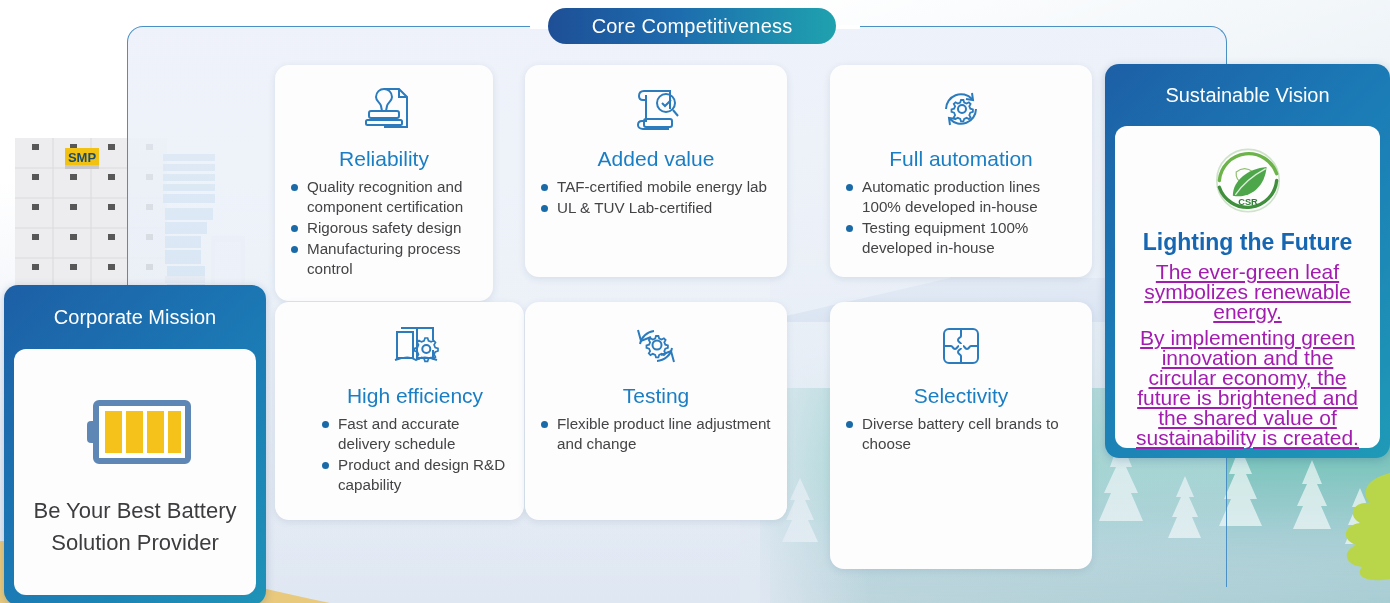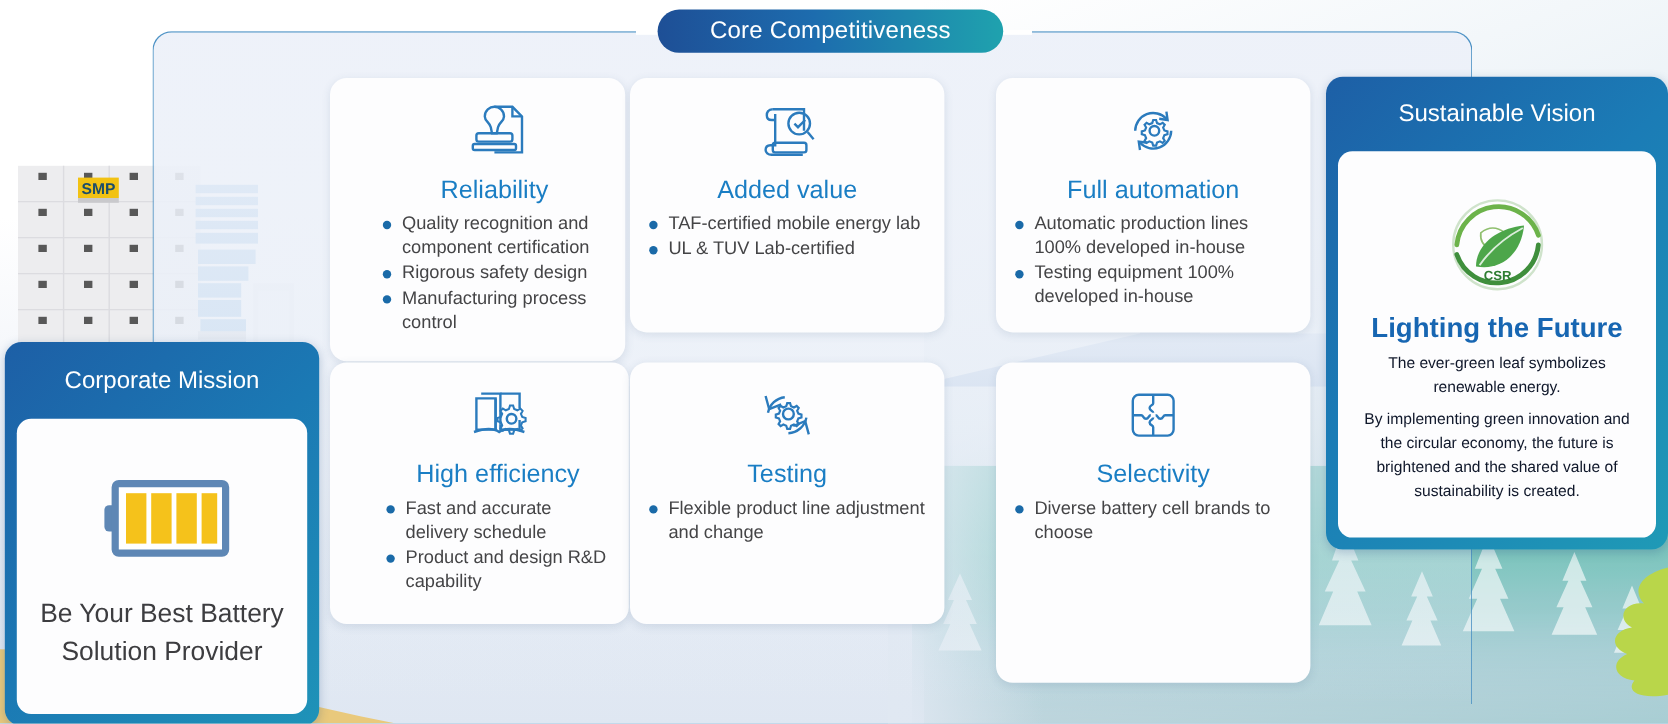--- a/index.html
+++ b/index.html
@@ -93,24 +93,24 @@
   .mission-text{color:#3d3d40;font-size:22px;line-height:32px;text-align:center;padding:0 12px;margin-top:18px;}
 
   #vision-panel{
     left:1105px;top:64px;width:285px;height:394px;
     background:linear-gradient(135deg,#1d5fa6 0%,#1b7cb6 45%,#1f9ab6 100%);
     box-shadow:0 2px 8px rgba(40,80,130,.25);
   }
   #vision-panel .side-head{height:62px;}
   #vision-panel .side-body{
     position:absolute;left:10px;top:62px;right:10px;bottom:10px;
-    display:flex;flex-direction:column;align-items:center;padding-top:26px;
+    display:flex;flex-direction:column;align-items:center;padding-top:10px;
   }
   .vision-title{color:#1766b2;font-size:23px;font-weight:bold;text-align:center;margin-top:8px;}
-  .vision-para{color:#0f172a;font-size:13px;line-height:20px;text-align:center;padding:0 12px;margin:6px 0 0 0;}
+  .vision-para{color:#a21caf;font-size:21px;line-height:20px;text-align:center;padding:0 12px;margin:6px 0 0 0;text-decoration:underline;}
 
   .csr-logo{width:96px;height:96px;margin-top:4px;}
   .battery{width:132px;height:92px;}
 </style>
 </head>
 <body>
 
 <div class="stage">
 
   <div class="bg-sky"></div>
@@ -198,21 +198,21 @@
   </svg>
 
   <svg class="bg-leaf" viewBox="0 0 60 120">
     <path d="M60 10 C36 16 30 30 40 40 C24 38 16 52 30 60 C14 62 10 76 26 82 C12 88 14 102 32 104 C24 114 38 120 60 116 Z" fill="#b9d64a"></path>
   </svg>
 
   <div class="core-frame"></div>
   <div class="badge-notch"></div>
   <div class="core-badge">Core Competitiveness</div>
 
-  <div class="card" id="card-0" style="left:275px;top:65px;width:218px;height:236px;padding-left:28px;">
+  <div class="card" id="card-0" style="left:275px;top:65px;width:218px;height:236px;">
     <div class="card-icon">
       <svg width="56" height="52" viewBox="0 0 56 52" fill="none" stroke="#2b7bbd" stroke-width="2">
         <path d="M28 6 h15 l8 8 v30 h-23"></path>
         <path d="M43 6 v8 h8"></path>
         <path d="M20 14 c0-5 4-8 8-8 s8 3 8 8 c0 4-4 5-5 9 l-1 5 h-4 l-1-5 c-1-4-5-5-5-9z"></path>
         <rect x="13" y="28" width="30" height="7" rx="2"></rect>
         <rect x="10" y="37" width="36" height="5" rx="1.5"></rect>
       </svg>
     </div>
     <div class="card-title">Reliability</div>

